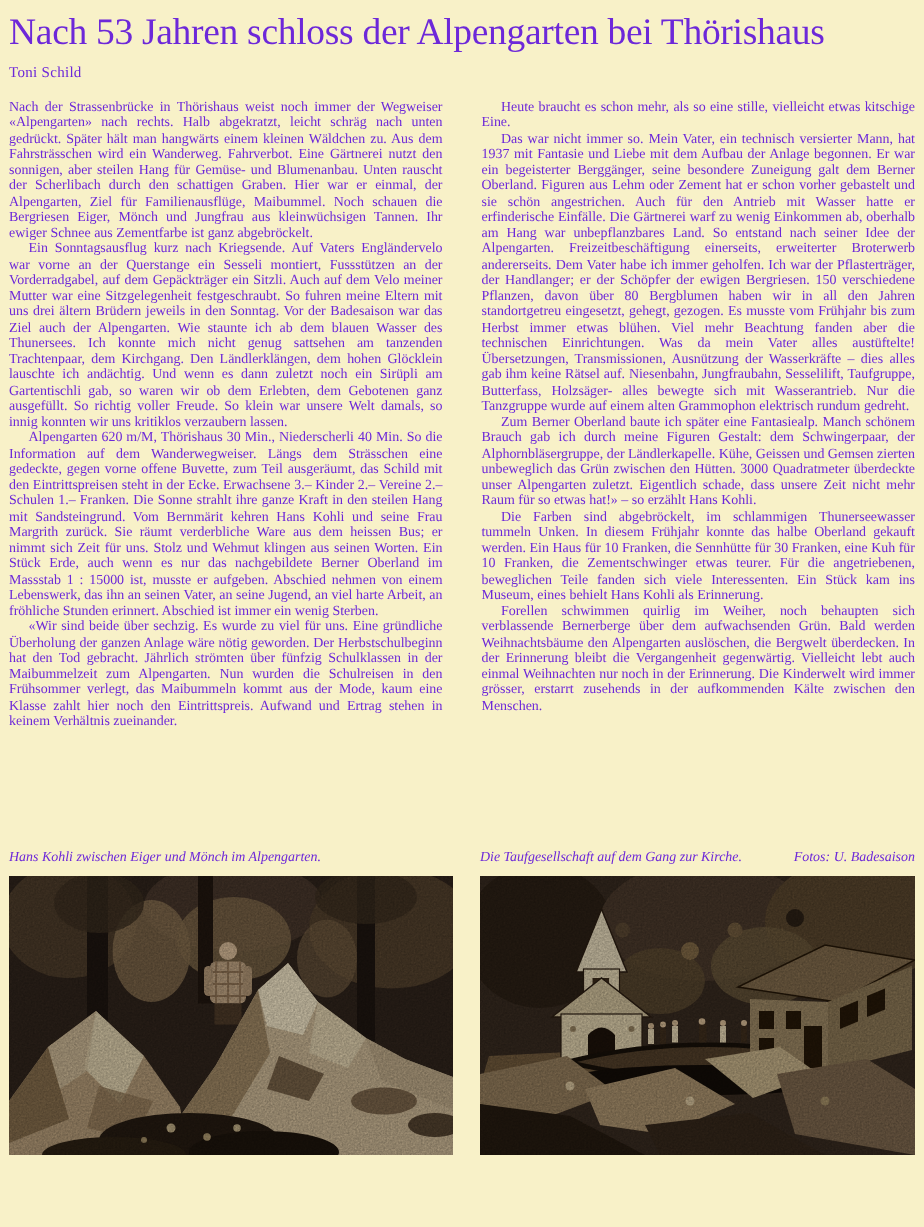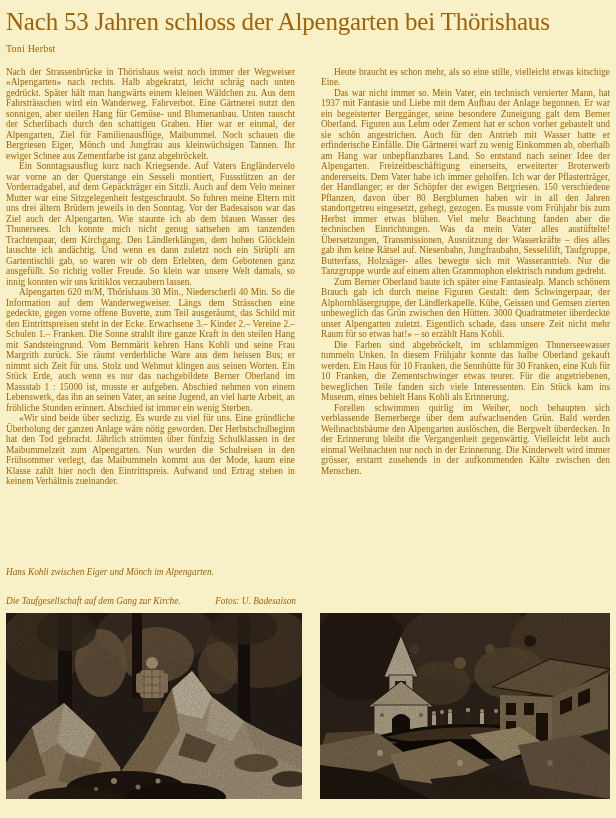--- a/index.html
+++ b/index.html
@@ -1,21 +1,21 @@
 <!DOCTYPE html>
 <html lang="de"><head>
 <meta charset="utf-8">
 <style>
   html,body{margin:0;padding:0;background:#6b6b6b;}
   .page{
     position:relative;
     width:616px;height:818px;
     margin:0 auto;
     background:#f8f1c8;
-    color:#a16207;
+    color:#6d28d9;
     font-family:"Liberation Serif", serif;
     box-sizing:border-box;
     padding:6px 6px 0 6px;
     overflow:hidden;
     box-shadow:0 0 6px rgba(0,0,0,.4);
   }
   .masthead h1{
     margin:2px 0 0 0;
     font-size:25px;
     font-weight:400;
@@ -44,42 +44,41 @@
   }
   .col p{margin:0;text-indent:13px;}
   .col p.noindent{text-indent:0;}
   .captions{
     display:flex;
     gap:18px;
     margin-top:14px;
     font-size:9.3px;
     font-style:italic;
     line-height:11px;
-    flex-direction:column;
   }
   .cap-left{width:296px;}
   .cap-right{width:290px;display:flex;justify-content:space-between;}
   .photos{
     display:flex;
     gap:18px;
     margin-top:6px;
   }
   figure{margin:0;padding:0;line-height:0;}
   .photo-left{width:296px;height:186px;}
   .photo-right{width:290px;height:186px;}
   figure svg{width:100%;height:100%;display:block;}
 </style>
 </head>
 <body>
 
 <div class="page">
 
   <header class="masthead">
     <h1>Nach 53 Jahren schloss der Alpengarten bei Thörishaus</h1>
-    <div class="byline">Toni Herbst</div>
+    <div class="byline">Toni Schild</div>
   </header>
 
   <div class="columns">
     <div class="col">
       <p class="noindent">Nach der Strassenbrücke in Thörishaus weist noch immer der Wegweiser «Alpengarten» nach rechts. Halb abgekratzt, leicht schräg nach unten gedrückt. Später hält man hangwärts einem kleinen Wäldchen zu. Aus dem Fahrsträsschen wird ein Wanderweg. Fahrverbot. Eine Gärtnerei nutzt den sonnigen, aber steilen Hang für Gemüse- und Blumenanbau. Unten rauscht der Scherlibach durch den schattigen Graben. Hier war er einmal, der Alpengarten, Ziel für Familienausflüge, Maibummel. Noch schauen die Bergriesen Eiger, Mönch und Jungfrau aus kleinwüchsigen Tannen. Ihr ewiger Schnee aus Zementfarbe ist ganz abgebröckelt.</p>
       <p>Ein Sonntagsausflug kurz nach Kriegsende. Auf Vaters Engländervelo war vorne an der Querstange ein Sesseli montiert, Fussstützen an der Vorderradgabel, auf dem Gepäckträger ein Sitzli. Auch auf dem Velo meiner Mutter war eine Sitzgelegenheit festgeschraubt. So fuhren meine Eltern mit uns drei ältern Brüdern jeweils in den Sonntag. Vor der Badesaison war das Ziel auch der Alpengarten. Wie staunte ich ab dem blauen Wasser des Thunersees. Ich konnte mich nicht genug sattsehen am tanzenden Trachtenpaar, dem Kirchgang. Den Ländlerklängen, dem hohen Glöcklein lauschte ich andächtig. Und wenn es dann zuletzt noch ein Sirüpli am Gartentischli gab, so waren wir ob dem Erlebten, dem Gebotenen ganz ausgefüllt. So richtig voller Freude. So klein war unsere Welt damals, so innig konnten wir uns kritiklos verzaubern lassen.</p>
       <p>Alpengarten 620 m/M, Thörishaus 30 Min., Niederscherli 40 Min. So die Information auf dem Wanderwegweiser. Längs dem Strässchen eine gedeckte, gegen vorne offene Buvette, zum Teil ausgeräumt, das Schild mit den Eintrittspreisen steht in der Ecke. Erwachsene 3.– Kinder 2.– Vereine 2.– Schulen 1.– Franken. Die Sonne strahlt ihre ganze Kraft in den steilen Hang mit Sandsteingrund. Vom Bernmärit kehren Hans Kohli und seine Frau Margrith zurück. Sie räumt verderbliche Ware aus dem heissen Bus; er nimmt sich Zeit für uns. Stolz und Wehmut klingen aus seinen Worten. Ein Stück Erde, auch wenn es nur das nachgebildete Berner Oberland im Massstab 1 : 15000 ist, musste er aufgeben. Abschied nehmen von einem Lebenswerk, das ihn an seinen Vater, an seine Jugend, an viel harte Arbeit, an fröhliche Stunden erinnert. Abschied ist immer ein wenig Sterben.</p>
       <p>«Wir sind beide über sechzig. Es wurde zu viel für uns. Eine gründliche Überholung der ganzen Anlage wäre nötig geworden. Der Herbstschulbeginn hat den Tod gebracht. Jährlich strömten über fünfzig Schulklassen in der Maibummelzeit zum Alpengarten. Nun wurden die Schulreisen in den Frühsommer verlegt, das Maibummeln kommt aus der Mode, kaum eine Klasse zahlt hier noch den Eintrittspreis. Aufwand und Ertrag stehen in keinem Verhältnis zueinander.</p>
     </div>
     <div class="col">

